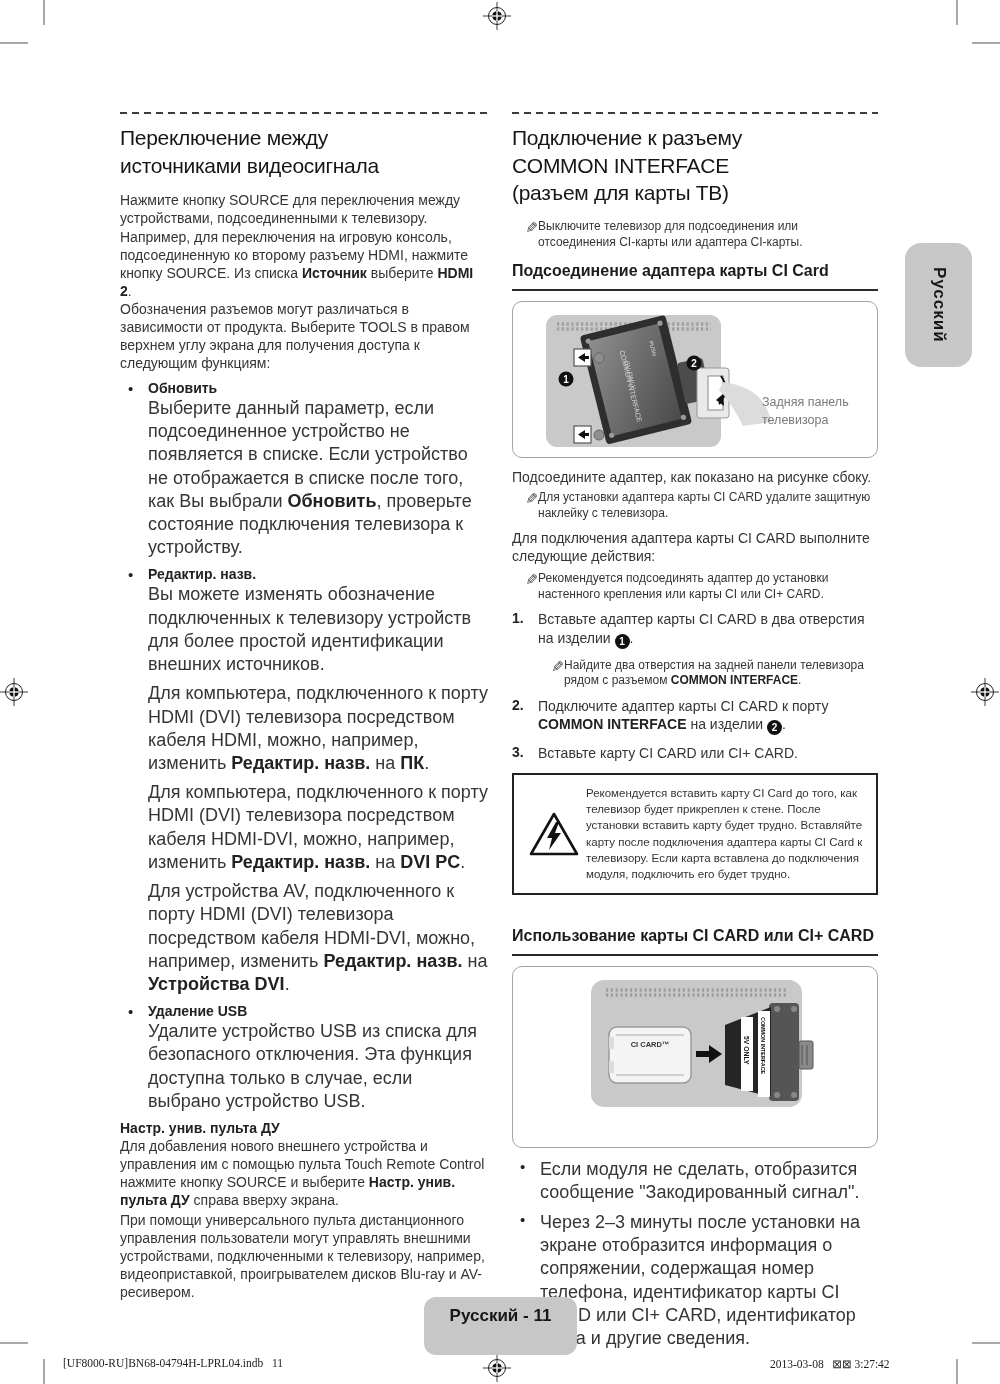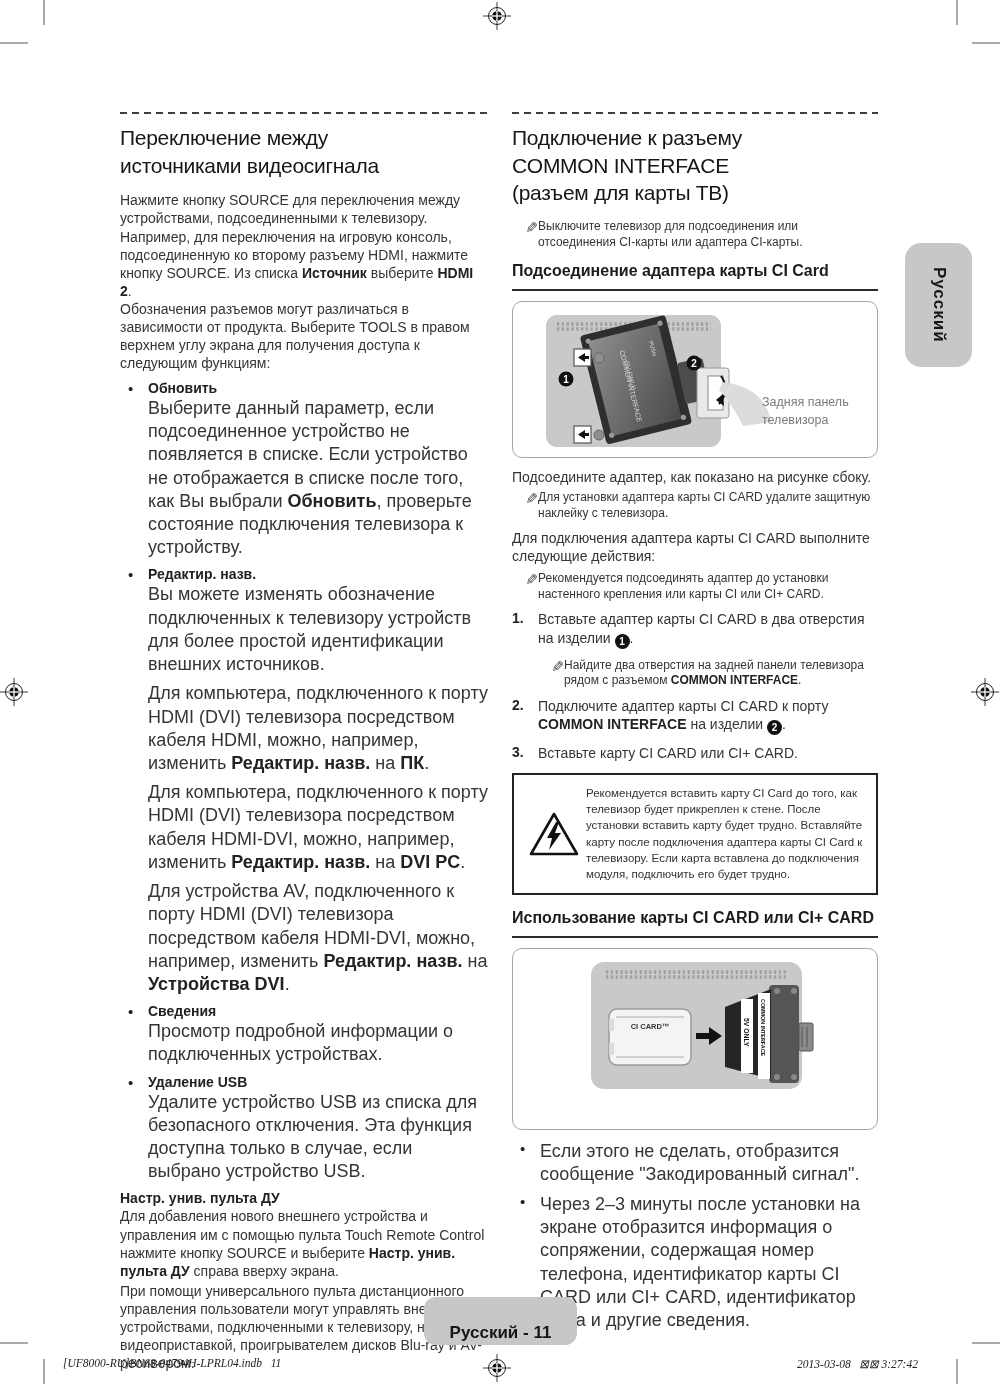--- a/index.html
+++ b/index.html
@@ -40,35 +40,35 @@
   
   .step { display:flex; margin:2px 0 9px; }
   .step-num { flex:none; width:26px; font-weight:bold; color:#222; font-size:14px; }
   .step-body { flex:1; font-size:14px; line-height:1.32; }
   .circ { display:inline-flex; width:15px; height:15px; border-radius:50%; background:#111;
     color:#fff; font-size:10px; font-weight:bold; align-items:center; justify-content:center;
     vertical-align:-2px; }
   
   .figbox { border:1px solid #a5a5a5; border-radius:10px; background:#fff; margin:4px 0 10px; overflow:hidden; }
   
-  .warnbox { display:flex; align-items:center; border:2px solid #222; padding:10px 12px 10px 8px; margin:10px 0 14px; }
+  .warnbox { display:flex; align-items:center; border:2px solid #222; padding:10px 12px 10px 8px; margin:10px 0 32px; }
   .warn-icon { flex:none; width:64px; display:flex; justify-content:center; }
   .warn-text { flex:1; font-size:11.5px; line-height:1.42; color:#333; }
   
   .side-tab { position:absolute; left:905px; top:243px; width:67px; height:124px;
     background:#c7c7c7; border-radius:16px; display:flex; align-items:center; justify-content:center; }
   .side-tab span { writing-mode:vertical-rl; font-size:17px; font-weight:bold; color:#161616; letter-spacing:1px; }
-  .page-badge { position:absolute; left:424px; top:1297px; width:153px; height:48px;
-    background:#c7c7c7; border-radius:12px; text-align:center; padding-top:26px;
+  .page-badge { position:absolute; left:424px; top:1297px; width:153px; height:58px;
+    background:#c7c7c7; border-radius:12px; text-align:center; padding-top:9px;
     font-size:17px; font-weight:bold; color:#161616; }
   
   .footer-left, .footer-right { position:absolute; top:1357px; font-family:"Liberation Serif", serif;
-    font-size:11.5px; color:#222; white-space:pre;font-style:italic; }
+    font-size:11.5px; color:#222; white-space:pre; }
   .footer-left { left:63px; }
-  .footer-right { left:770px; width:175px; text-align:center; }
+  .footer-right { left:770px; width:175px; text-align:left; }
   
   .watermark { position:absolute; left:398px; top:656px; z-index:10;
     font-family:"Liberation Sans", sans-serif; font-weight:bold; font-style:italic;
     font-size:54px; letter-spacing:0px; }
   svg text { font-family:"Liberation Sans", sans-serif; }
 </style>
 </head>
 <body>
 
 <div class="page">
@@ -129,24 +129,20 @@
         <p class="bl-para">Выберите данный параметр, если подсоединенное устройство не появляется в списке. Если устройство не отображается в списке после того, как Вы выбрали <b>Обновить</b>, проверьте состояние подключения телевизора к устройству.</p>
       </li>
       <li>
         <span class="bl-title">Редактир. назв.</span>
         <p class="bl-para">Вы можете изменять обозначение подключенных к телевизору устройств для более простой идентификации внешних источников.</p>
         <p class="bl-para">Для компьютера, подключенного к порту HDMI (DVI) телевизора посредством кабеля HDMI, можно, например, изменить <b>Редактир. назв.</b> на <b>ПК</b>.</p>
         <p class="bl-para">Для компьютера, подключенного к порту HDMI (DVI) телевизора посредством кабеля HDMI-DVI, можно, например, изменить <b>Редактир. назв.</b> на <b>DVI PC</b>.</p>
         <p class="bl-para">Для устройства AV, подключенного к порту HDMI (DVI) телевизора посредством кабеля HDMI-DVI, можно, например, изменить <b>Редактир. назв.</b> на <b>Устройства DVI</b>.</p>
       </li>
       <li>
-        <span class="bl-title">Сведения</span>
-        <p class="bl-para">Просмотр подробной информации о подключенных устройствах.</p>
-      </li>
-      <li>
         <span class="bl-title">Удаление USB</span>
         <p class="bl-para">Удалите устройство USB из списка для безопасного отключения. Эта функция доступна только в случае, если выбрано устройство USB.</p>
       </li>
     </ul>
 
     <div class="plain-bold-head">Настр. унив. пульта ДУ</div>
     <p class="body-txt" style="margin-bottom:2px">Для добавления нового внешнего устройства и управления им с помощью пульта Touch Remote Control нажмите кнопку SOURCE и выберите <b>Настр. унив. пульта ДУ</b> справа вверху экрана.</p>
     <p class="body-txt">При помощи универсального пульта дистанционного управления пользователи могут управлять внешними устройствами, подключенными к телевизору, например, видеоприставкой, проигрывателем дисков Blu-ray и AV-ресивером.</p>
   </div>
 
@@ -283,21 +279,21 @@
         <rect x="245" y="44" width="12" height="86" fill="#fff"></rect>
         <text transform="rotate(90 251 87)" x="214" y="90" font-size="5.4" font-weight="bold" fill="#111">COMMON INTERFACE</text>
         <rect x="286" y="74" width="14" height="28" rx="2" fill="#8a8a8a" stroke="#555"></rect>
         <line x1="289" y1="78" x2="289" y2="98" stroke="#666" stroke-width="1.5"></line>
         <line x1="294" y1="78" x2="294" y2="98" stroke="#666" stroke-width="1.5"></line>
       </svg>
     </div>
 
     <ul class="blist">
       <li>
-        <p class="bl-para">Если этого не сделать, отобразится сообщение "Закодированный сигнал".</p>
+        <p class="bl-para">Если модуля не сделать, отобразится сообщение "Закодированный сигнал".</p>
       </li>
       <li>
         <p class="bl-para">Через 2–3 минуты после установки на экране отобразится информация о сопряжении, содержащая номер телефона, идентификатор карты CI CARD или CI+ CARD, идентификатор хоста и другие сведения.</p>
       </li>
     </ul>
   </div>
 
   <div class="side-tab">
     <span>Русский</span>
   </div>

